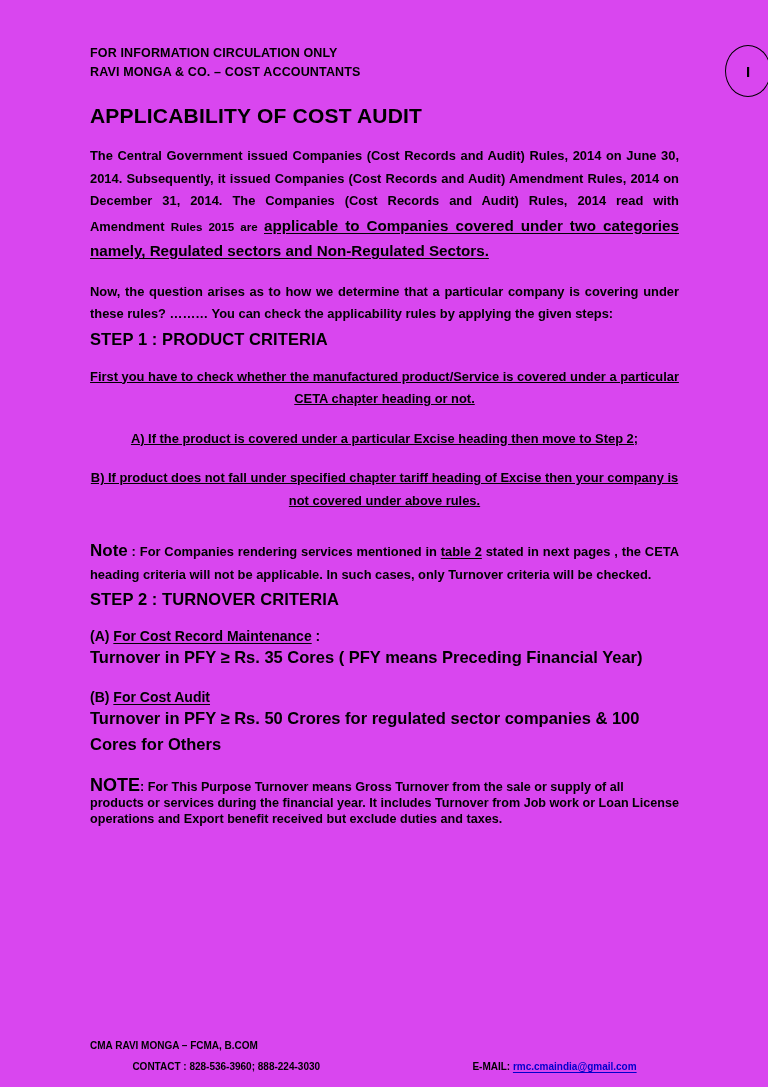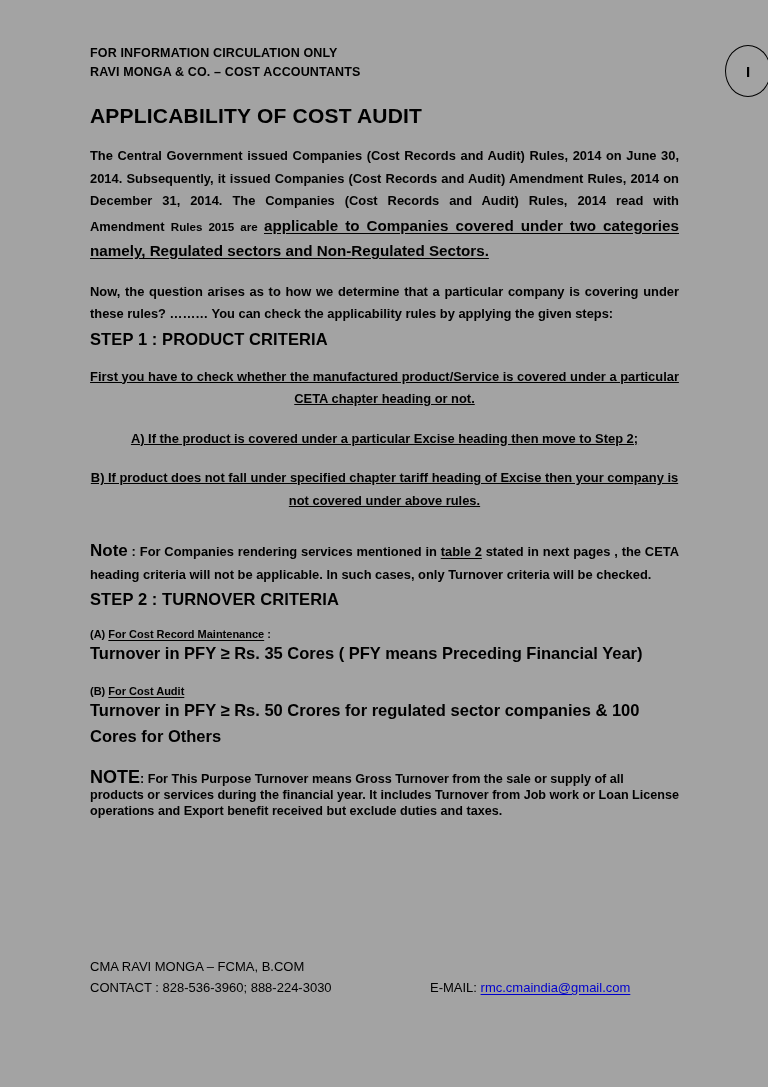--- a/index.html
+++ b/index.html
@@ -11,21 +11,21 @@
     width: 768px;
     height: 1087px;
     font-family: "Liberation Sans", sans-serif;
     color: #000000;
     -webkit-font-smoothing: antialiased;
   }
   .page {
     position: relative;
     width: 768px;
     height: 1087px;
-    background: #a3a3a3;
+    background: #d946ef;
     box-sizing: border-box;
   }
   .content {
     position: absolute;
     left: 90px;
     top: 44px;
     width: 589px;
   }
 
   
@@ -87,21 +87,21 @@
 
   .step-head {
     margin-top: 4px;
     font-size: 16.5px;
     font-weight: bold;
     letter-spacing: 0.1px;
   }
 
   .sub-label {
     margin-top: 19px;
-    font-size: 11px;
+    font-size: 14px;
     font-weight: bold;
   }
   .sub-label u {
     text-decoration: underline;
     text-underline-offset: 1.5px;
   }
 
   .note-para {
     margin-top: 28px;
     font-size: 12.9px;
@@ -130,32 +130,33 @@
   }
   .notebold-word {
     font-size: 18px;
     font-weight: bold;
   }
 
   
   .footer {
     position: absolute;
     left: 90px;
-    top: 956px;
+    top: 1035px;
     width: 589px;
-    font-size: 13px;
-    font-weight: normal;
+    font-size: 10px;
+    font-weight: bold;
     line-height: 21px;
   }
   .footer-row {
     display: block;
     white-space: nowrap;
   }
   .footer-contact-row {
     display: flex;
+    justify-content: center;
   }
   .footer-contact { width: 340px; }
   .footer-email-label { }
   .email-link {
     color: #0000cc;
     text-decoration: underline;
     text-underline-offset: 1.5px;
   }
 </style>
 </head>

